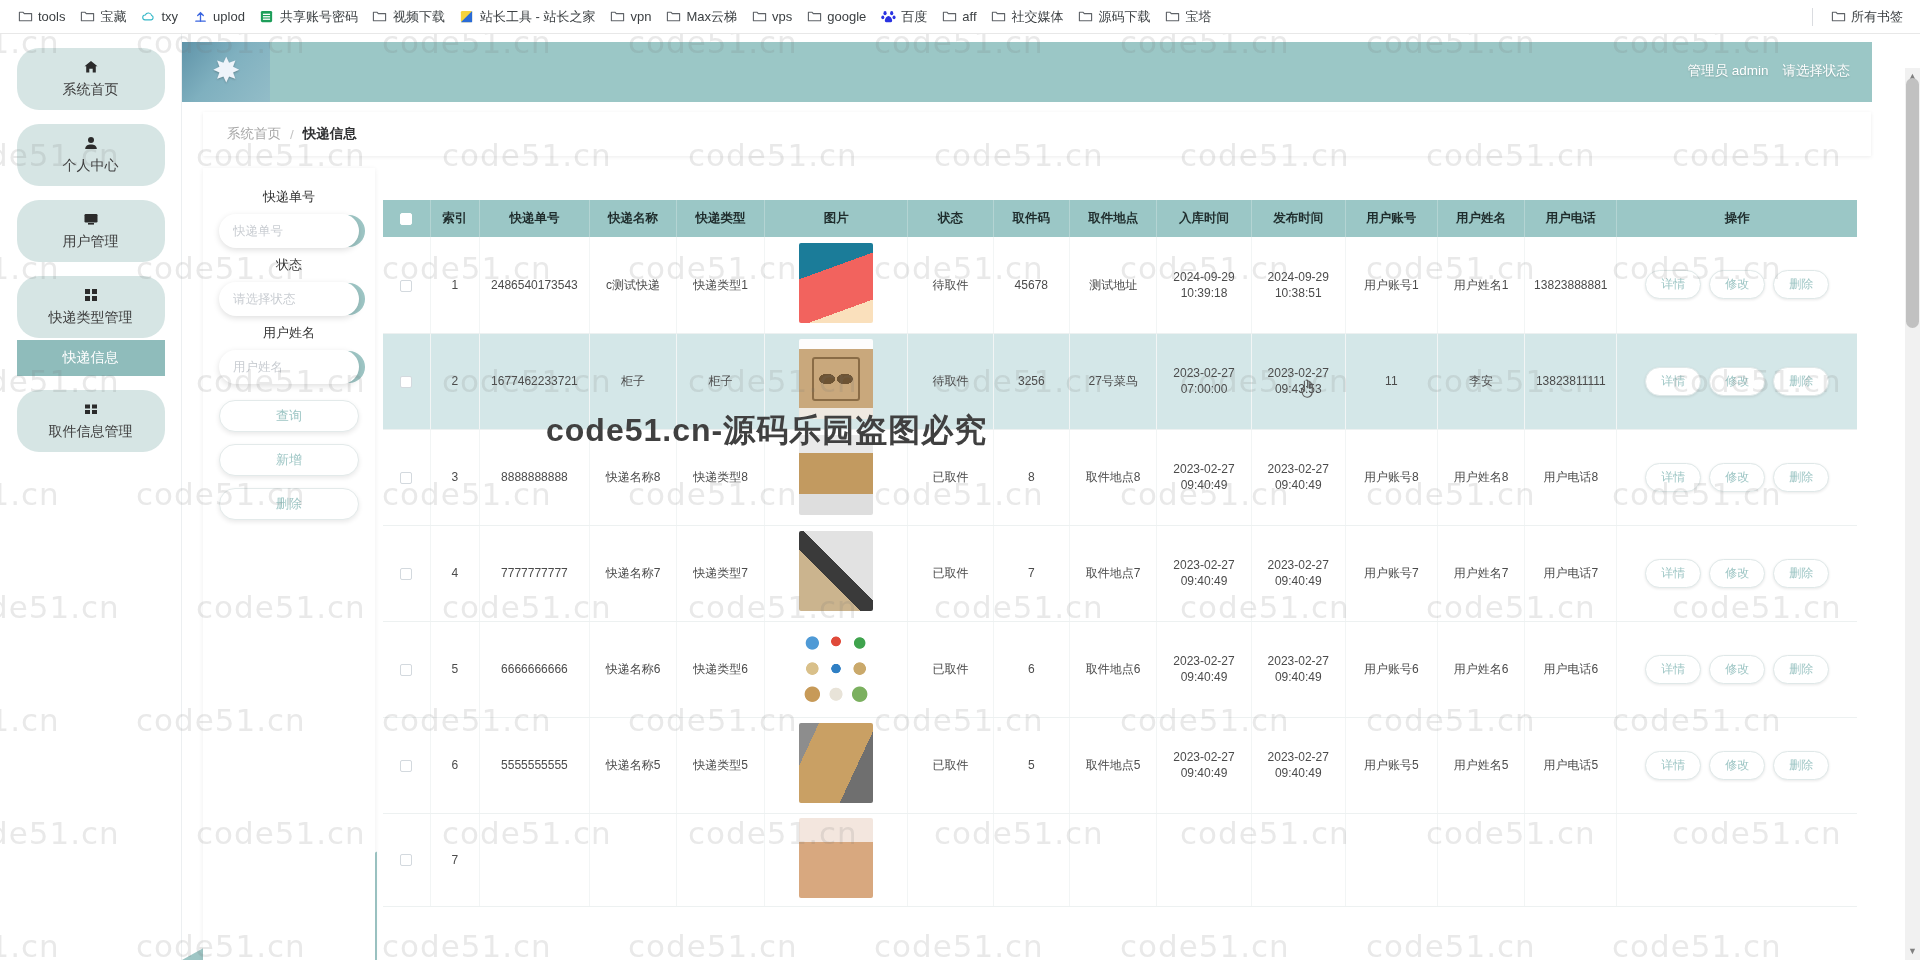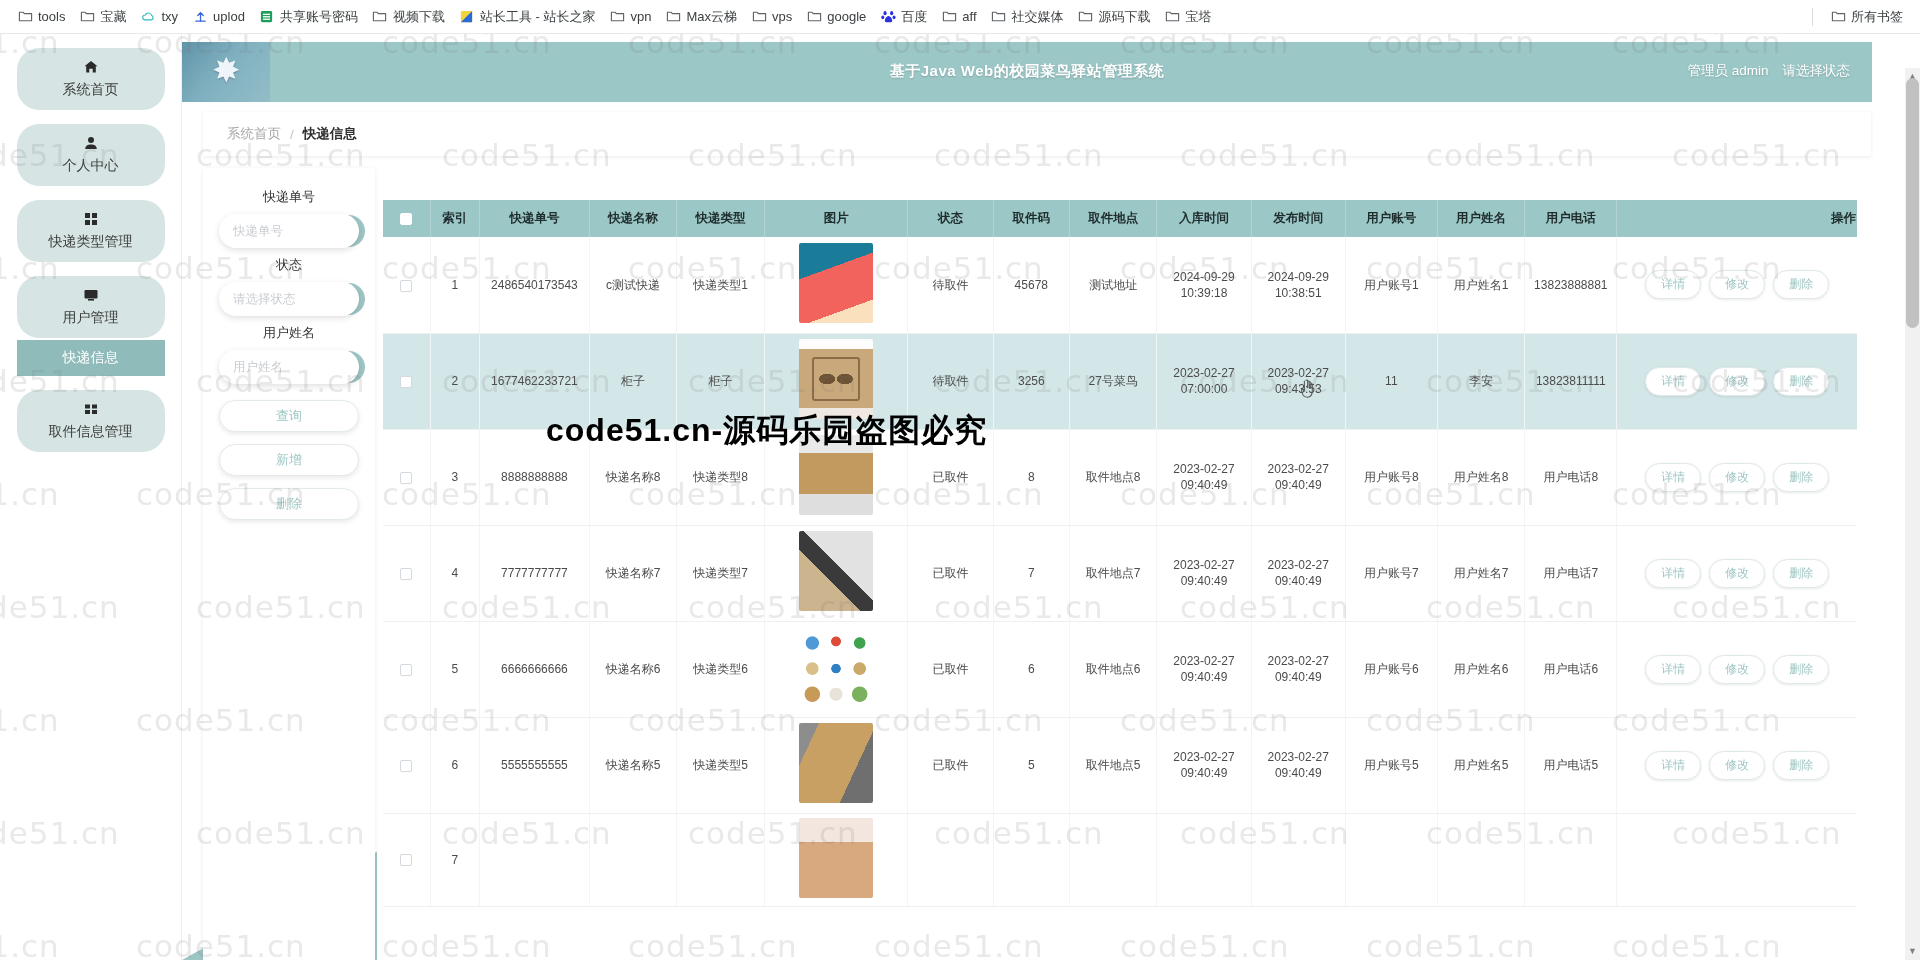--- a/index.html
+++ b/index.html
@@ -258,21 +258,21 @@
   table.grid th {
     background: #9bc7c6;
     color: #1f2d2d;
     font-weight: bold;
     font-size: 12.5px;
     height: 37px;
     border-right: 1px solid #b4d4d3;
     text-align: center;
     vertical-align: middle;
   }
-  table.grid th:last-child { border-right: none; text-align: right; }
+  table.grid th:last-child { border-right: none; }
   table.grid td {
     border-bottom: 1px solid #edf1f1;
     border-right: 1px solid #f2f5f5;
     text-align: center;
     vertical-align: middle;
     padding: 4px 3px;
     line-height: 16px;
     word-break: break-all;
   }
   table.grid td:last-child { border-right: none; }
@@ -336,21 +336,21 @@
   }
   .tb6 { background: linear-gradient(115deg,#8d8d8d 0 18%, #c9a064 18% 70%, #6f6f6f 70% 100%); }
   .tb7 { background: linear-gradient(#f3e6de 0 30%, #d8a87f 30% 100%); }
 
   
   .stamp {
     position: absolute;
     left: 546px; top: 375px;
     font-size: 32px;
     font-weight: bold;
-    color: #000000;
+    color: #404040;
     letter-spacing: 1px;
     z-index: 45;
     pointer-events: none;
     white-space: nowrap;
   }
 
   
   .fake-cursor {
     position: absolute;
     left: 1300px; top: 345px;
@@ -649,37 +649,37 @@
             <circle cx="8" cy="5" r="3" fill="#2b2b2b"></circle>
             <path d="M2.2 14c0-3.2 2.6-4.6 5.8-4.6S13.8 10.8 13.8 14z" fill="#2b2b2b"></path>
           </svg>
       </span>
       <span>个人中心</span>
     </div>
 
     <div class="side-item">
       <span class="ico">
         <svg width="16" height="16" viewBox="0 0 16 16">
+            <rect x="1.5" y="3" width="13" height="8.4" rx="1.2" fill="#2b2b2b"></rect>
+            <rect x="5" y="12" width="6" height="1.6" fill="#2b2b2b"></rect>
+          </svg>
+      </span>
+      <span>用户管理</span>
+    </div>
+
+    <div class="side-item">
+      <span class="ico">
+        <svg width="16" height="16" viewBox="0 0 16 16">
             <rect x="2" y="2" width="5" height="5" fill="#2b2b2b"></rect>
             <rect x="9" y="2" width="5" height="5" fill="#2b2b2b"></rect>
             <rect x="2" y="9" width="5" height="5" fill="#2b2b2b"></rect>
             <rect x="9" y="9" width="5" height="5" fill="#2b2b2b"></rect>
           </svg>
       </span>
       <span>快递类型管理</span>
-    </div>
-
-    <div class="side-item">
-      <span class="ico">
-        <svg width="16" height="16" viewBox="0 0 16 16">
-            <rect x="1.5" y="3" width="13" height="8.4" rx="1.2" fill="#2b2b2b"></rect>
-            <rect x="5" y="12" width="6" height="1.6" fill="#2b2b2b"></rect>
-          </svg>
-      </span>
-      <span>用户管理</span>
     </div>
 
     <div class="side-group">
       <div class="side-sub">
         <span>快递信息</span>
       </div>
     </div>
 
     <div class="side-item">
       <span class="ico">
@@ -689,21 +689,20 @@
             <rect x="2" y="9" width="5" height="4" fill="#2b2b2b"></rect>
             <rect x="9" y="9" width="5" height="4" fill="#2b2b2b"></rect>
           </svg>
       </span>
       <span>取件信息管理</span>
     </div>
   </div>
 
   <div class="topbar">
     <div class="flower"></div>
-    <div class="site-title">基于Java Web的校园菜鸟驿站管理系统</div>
     <div class="user-area">
       <span>管理员 admin</span>
       <span>请选择状态</span>
     </div>
   </div>
 
   <div class="crumbbar">
     <span class="crumb-prev">系统首页</span>
     <span class="crumb-sep">/</span>
     <span class="crumb-cur">快递信息</span>

